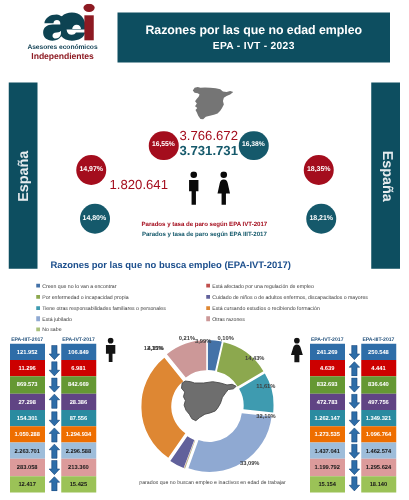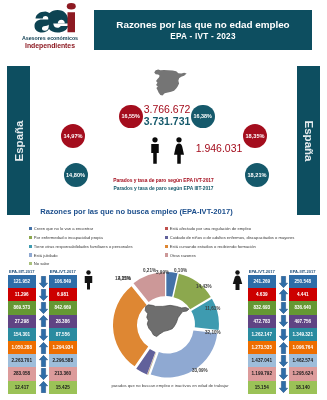--- a/index.html
+++ b/index.html
@@ -104,28 +104,28 @@
   </div>
   <div class="abs num-red" style="left:140px;top:104px;width:54px;text-align:center;font-size:10.5px;line-height:11.5px;">3.766.672</div>
   <div class="abs num-teal" style="left:140px;top:116px;width:54px;text-align:center;font-size:10.5px;line-height:11.5px;">3.731.731</div>
 
   <div class="abs bub bub-red" style="left:61px;top:123.5px;width:24px;height:24px;font-size:5.6px;">
     <span>14,97%</span>
   </div>
   <div class="abs bub bub-teal" style="left:63.5px;top:162.5px;width:24px;height:24px;font-size:5.6px;">
     <span>14,80%</span>
   </div>
+  <div class="abs num-red" style="left:86px;top:142.5px;width:50px;text-align:center;font-size:10.5px;line-height:11.5px;">1.820.641</div>
 
   <div class="abs bub bub-red" style="left:243px;top:123.5px;width:24px;height:24px;font-size:5.6px;">
     <span>18,35%</span>
   </div>
   <div class="abs bub bub-teal" style="left:245px;top:162.5px;width:24px;height:24px;font-size:5.6px;">
     <span>18,21%</span>
   </div>
-  <div class="abs num-red" style="left:194px;top:142.5px;width:50px;text-align:center;font-size:10.5px;line-height:11.5px;">1.946.031</div>
 
   <svg class="abs" style="left:149px;top:136.5px;width:12px;height:27px;" viewBox="0 0 48 108">
     <g fill="#0A0A0A">
       <circle cx="24" cy="11" r="10.5"></circle>
       <path d="M9 28h30v36h-8v43H17V64H9z"></path>
     </g>
   </svg>
   <svg class="abs" style="left:173px;top:136.5px;width:12px;height:27px;" viewBox="0 0 48 108">
     <g fill="#0A0A0A">
       <circle cx="24" cy="11" r="10.5"></circle>

